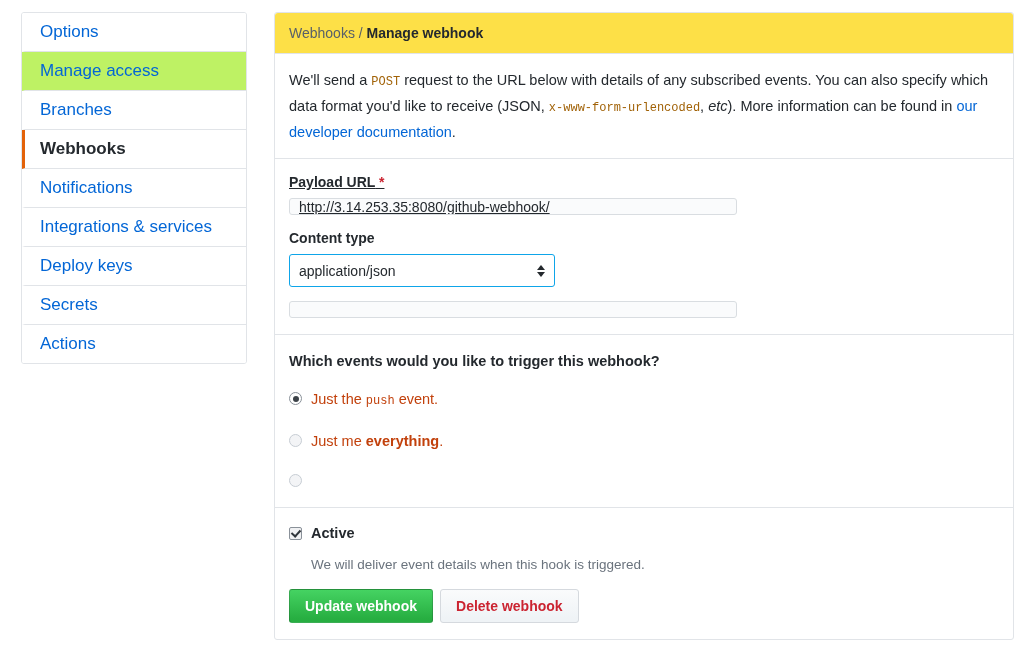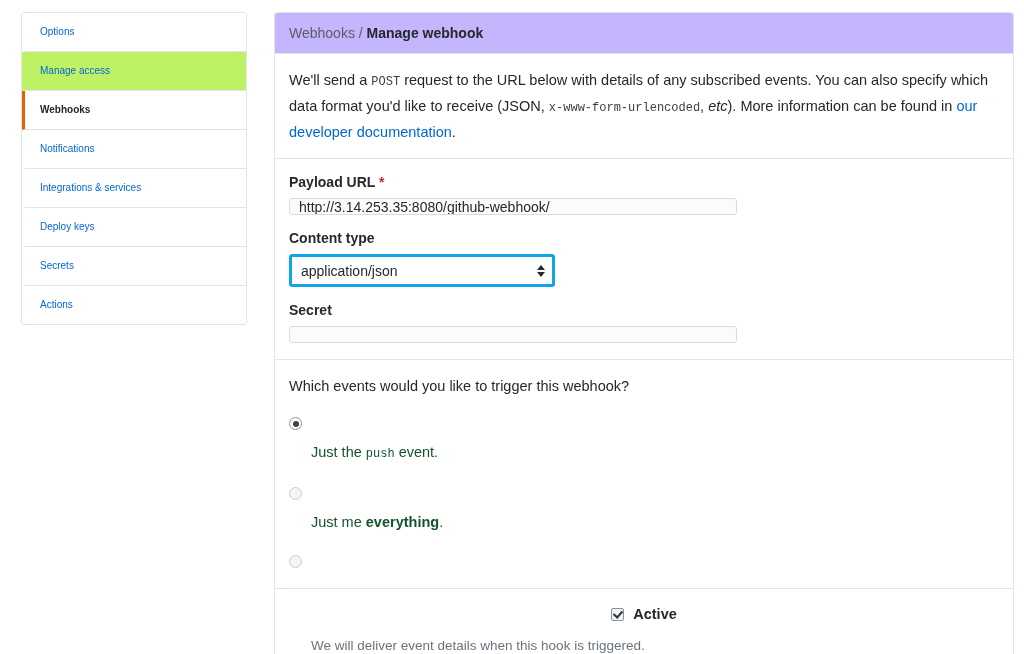--- a/index.html
+++ b/index.html
@@ -30,21 +30,21 @@
     top: 12px;
     width: 224px;
     border: 1px solid #e1e4e8;
     border-radius: 3px;
     background: #ffffff;
     overflow: hidden;
   }
   .sidebar-item {
     display: block;
     padding: 10px 15px;
-    font-size: 10px;
+    font-size: 17px;
     line-height: 18px;
     color: #0366d6;
     border-bottom: 1px solid #e1e4e8;
     border-left: 3px solid transparent;
     text-decoration: none;
     cursor: pointer;
     background: #ffffff;
     box-sizing: border-box;
   }
   .sidebar-item:last-child {
@@ -66,21 +66,21 @@
     position: absolute;
     left: 274px;
     top: 12px;
     width: 740px;
     border: 1px solid #e1e4e8;
     border-radius: 3px;
     background: #ffffff;
     box-sizing: border-box;
   }
   .panel-header {
-    background: #c4b5fd;
+    background: #fde047;
     border-bottom: 1px solid #e1e4e8;
     padding: 10px 14px;
     font-size: 14px;
     line-height: 20px;
     color: #586069;
     border-radius: 3px 3px 0 0;
   }
   .panel-header .crumb-current {
     color: #24292e;
     font-weight: 600;
@@ -93,21 +93,21 @@
   .intro {
     font-size: 14.5px;
     line-height: 24px;
     color: #24292e;
     margin: 0 0 14px 0;
     max-width: 712px;
   }
   .intro code {
     font-family: "Liberation Mono", "DejaVu Sans Mono", monospace;
     font-size: 12px;
-    color: #404040;
+    color: #a16207;
   }
   .intro em {
     font-style: italic;
   }
   a.link {
     color: #0366d6;
     text-decoration: none;
     cursor: pointer;
   }
 
@@ -150,21 +150,21 @@
   .select-input {
     display: block;
     width: 266px;
     height: 33px;
     box-sizing: border-box;
     padding: 5px 26px 5px 9px;
     font-family: "Liberation Sans", sans-serif;
     font-size: 14px;
     color: #24292e;
     background: #ffffff;
-    border: 3px solid #0ea5e9;
+    border: 1px solid #0ea5e9;
     border-radius: 3px;
     outline: none;
     -webkit-appearance: none;
     -moz-appearance: none;
     appearance: none;
     cursor: pointer;
   }
   .select-wrap {
     position: relative;
     width: 266px;
@@ -193,21 +193,21 @@
   .arrow-down {
     border-top: 5px solid #24292e;
   }
 
   
   .events-section {
     padding: 16px 0 4px 0;
   }
   .events-title {
     font-size: 14.5px;
-    font-weight: 400;
+    font-weight: 700;
     color: #24292e;
     margin: 0 0 18px 0;
     line-height: 20px;
   }
   .radio-row {
     display: flex;
     align-items: flex-start;
     margin-bottom: 20px;
     cursor: pointer;
   }
@@ -236,40 +236,38 @@
     top: 50%;
     width: 6px;
     height: 6px;
     margin: -3px 0 0 -3px;
     border-radius: 50%;
     background: #3c4248;
   }
   .radio-label {
     font-size: 14.5px;
     line-height: 20px;
-    color: #14532d;
-    margin-top: 28px;
+    color: #c2410c;
   }
   .radio-label code {
     font-family: "Liberation Mono", "DejaVu Sans Mono", monospace;
     font-size: 12px;
   }
   .radio-label strong {
     font-weight: 700;
   }
 
   
   .active-section {
     padding: 16px 0 0 0;
   }
   .active-row {
     display: flex;
     align-items: flex-start;
     cursor: pointer;
-    justify-content: center;
   }
   .check-mark {
     width: 13px;
     height: 13px;
     box-sizing: border-box;
     border: 1px solid #8a9199;
     border-radius: 2px;
     background: #f0f1f3;
     margin: 3px 9px 0 0;
     flex: none;
@@ -326,61 +324,61 @@
   }
 </style>
 </head>
 <body>
 
 <div class="page">
 
   <nav class="sidebar">
     <a class="sidebar-item">Options</a>
     <a class="sidebar-item hovered">Manage access</a>
+    <a class="sidebar-item">Branches</a>
     <a class="sidebar-item selected">Webhooks</a>
     <a class="sidebar-item">Notifications</a>
     <a class="sidebar-item">Integrations &amp; services</a>
     <a class="sidebar-item">Deploy keys</a>
     <a class="sidebar-item">Secrets</a>
     <a class="sidebar-item">Actions</a>
   </nav>
 
   <section class="panel">
 
     <div class="panel-header">
       <a class="link" style="color:#586069;">Webhooks</a><span> / </span><span class="crumb-current">Manage webhook</span>
     </div>
 
     <div class="panel-body">
 
       <p class="intro"><span>We'll send a </span><code>POST</code><span> request to the URL below with details of any subscribed events. You can also specify which data format you'd like to receive (JSON, </span><code>x-www-form-urlencoded</code><span>, </span><em>etc</em><span>). More information can be found in </span><a class="link">our developer documentation</a><span>.</span></p>
 
       <hr class="divider">
 
-      <div class="field" style="margin-top:14px;">
+      <div class="field" style="margin-top:14px;text-decoration:underline;">
         <label class="field-label"><span>Payload URL</span> <span class="required-star">*</span></label>
         <input class="text-input" type="text" value="http://3.14.253.35:8080/github-webhook/" style="">
       </div>
 
       <div class="field">
         <label class="field-label">Content type</label>
         <div class="select-wrap">
           <select class="select-input">
             <option>application/json</option>
             <option>application/x-www-form-urlencoded</option>
           </select>
           <span class="select-arrows">
             <span class="arrow-up"></span>
             <span class="arrow-down"></span>
           </span>
         </div>
       </div>
 
       <div class="field" style="margin-bottom:16px;">
-        <label class="field-label">Secret</label>
         <input class="text-input" type="text" value="" style="">
       </div>
 
       <hr class="divider">
 
       <div class="events-section">
         <p class="events-title">Which events would you like to trigger this webhook?</p>
 
         <label class="radio-row">
           <span class="radio-mark checked"></span>

